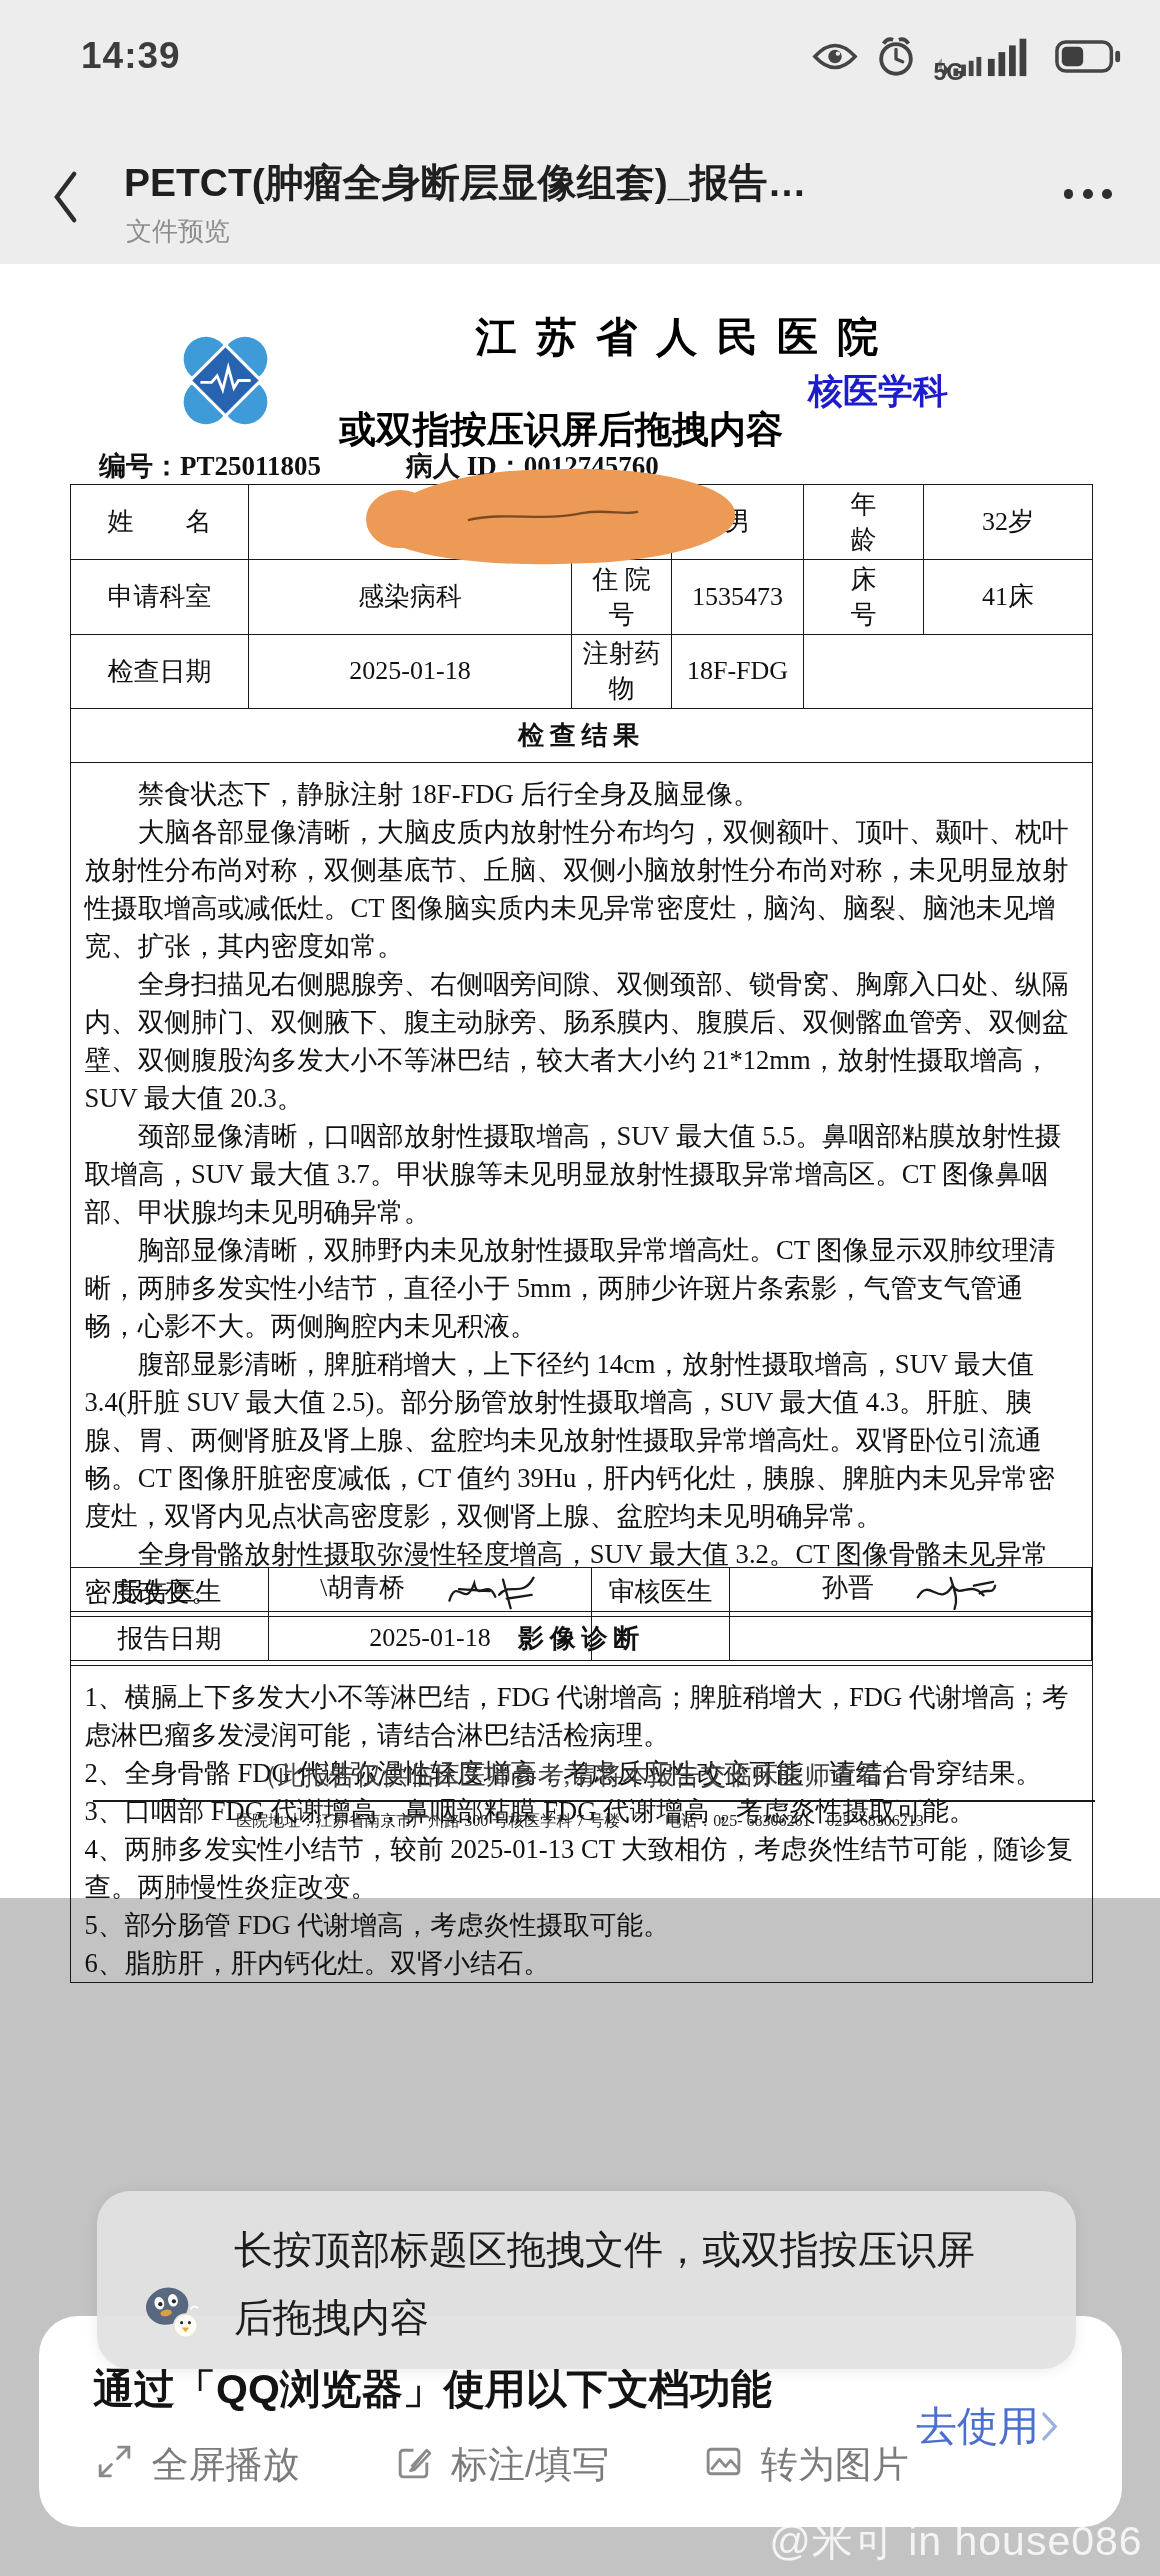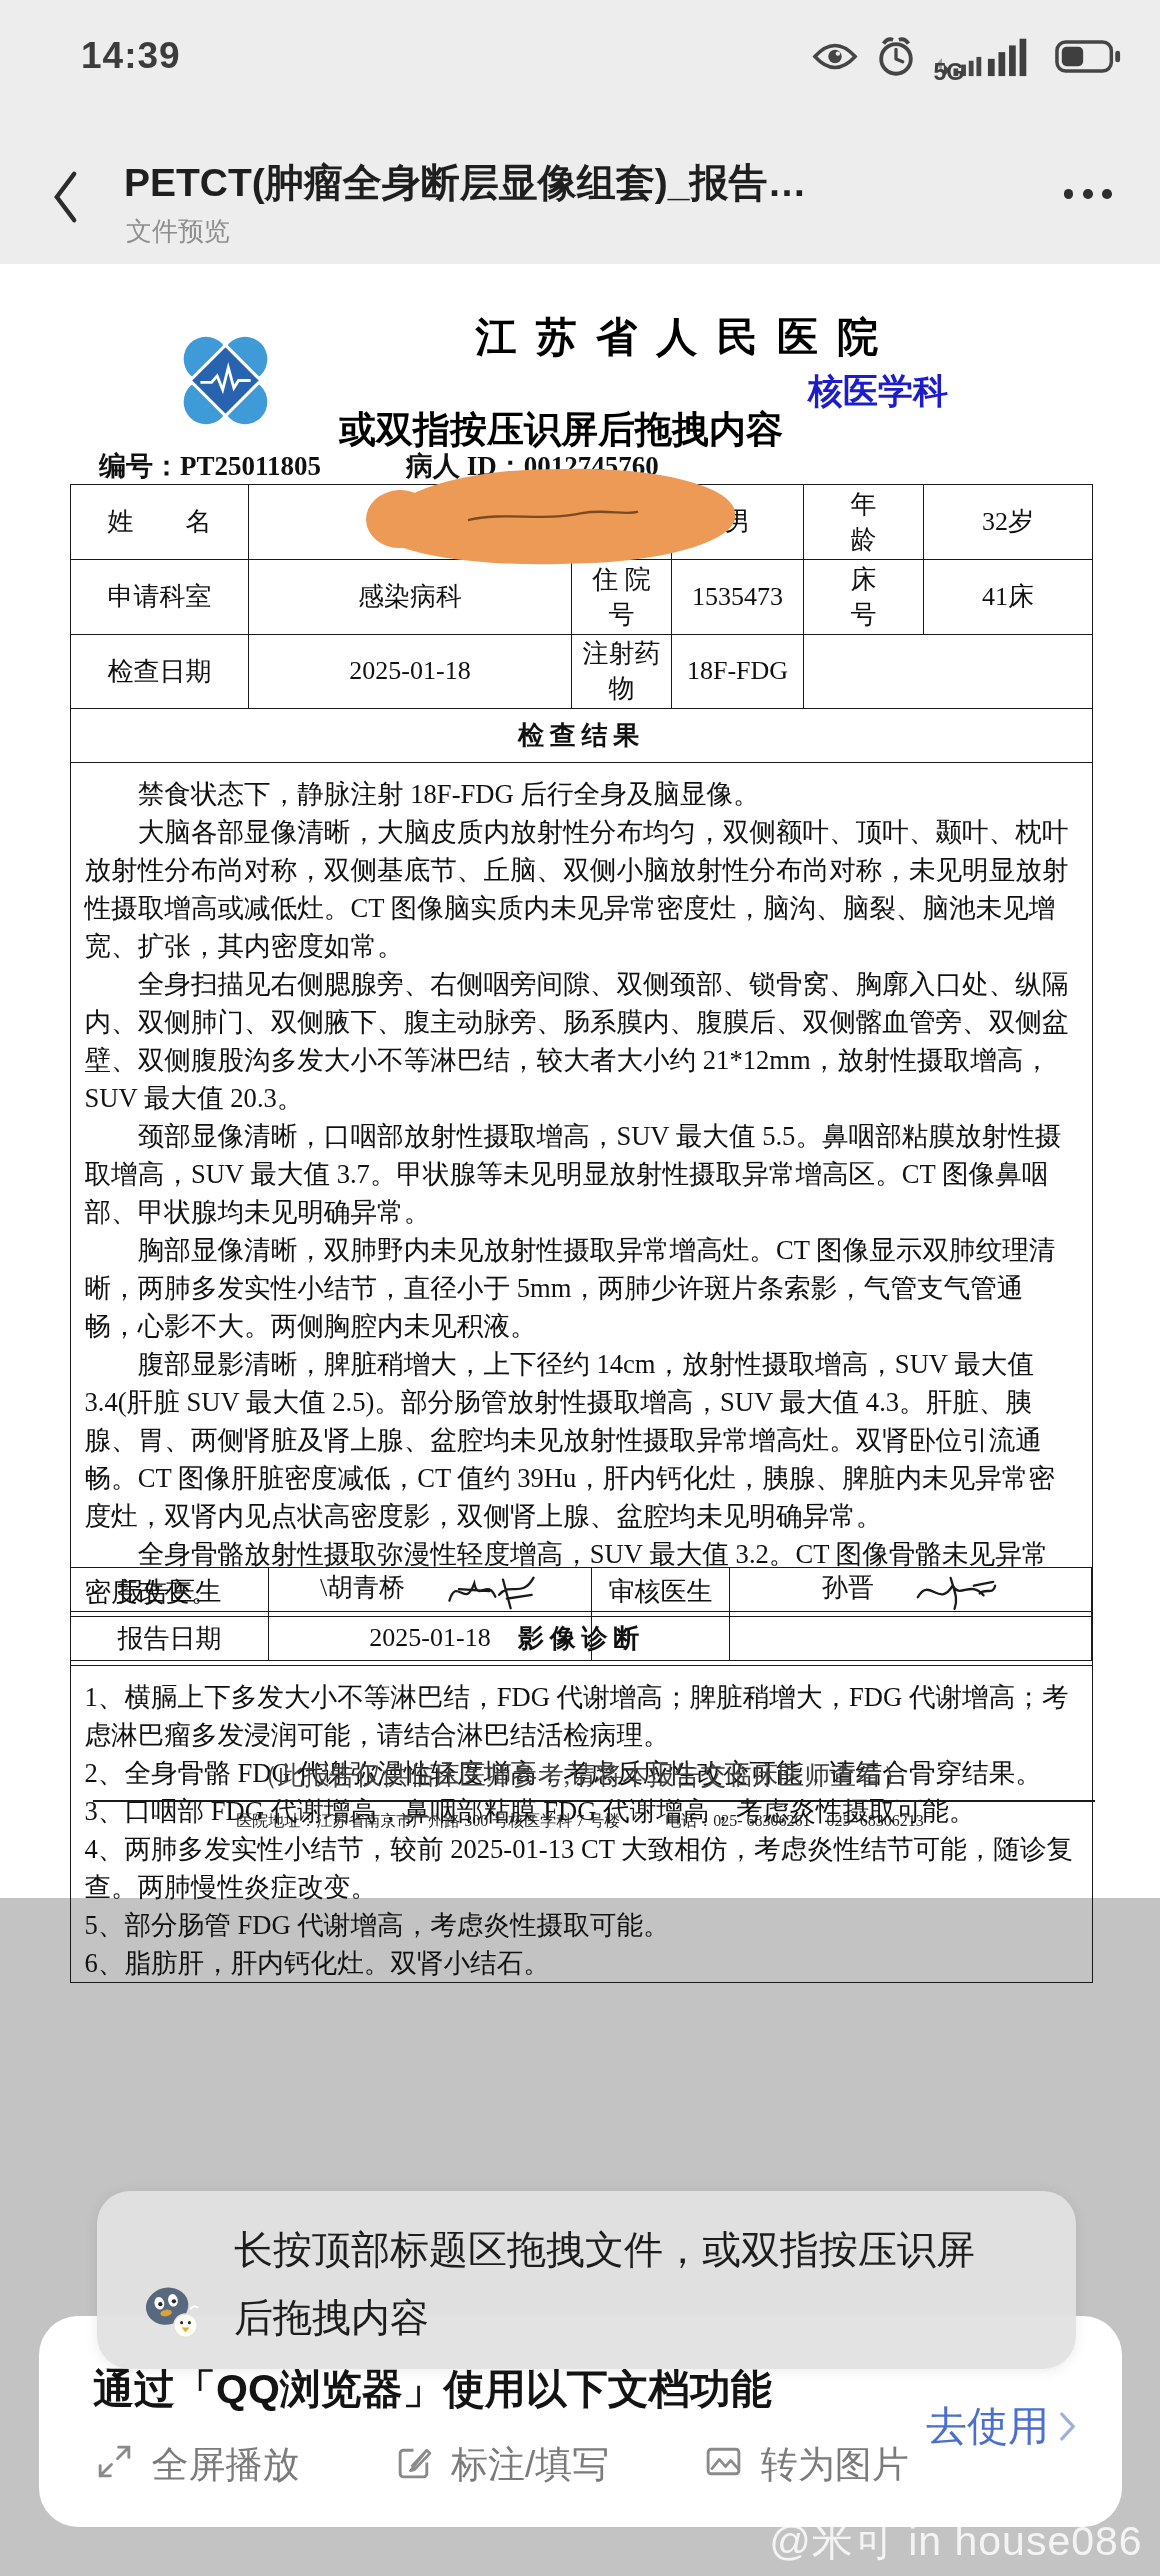--- a/index.html
+++ b/index.html
@@ -62,21 +62,21 @@
   .redact { position:absolute; left:379px; top:205px; width:356px; height:95px; background:#ec9a55;
             border-radius:48% 52% 46% 54% / 62% 55% 48% 45%; transform:rotate(-1.5deg); }
   .redact::after { content:""; position:absolute; left:-13.5px; top:17.4px; width:68px; height:58px;
                    background:#ec9a55; border-radius:50%; }
   .redact svg { position:absolute; left:87px; top:39px; }
 
   
   .sheet { position:absolute; left:39px; top:2316px; width:1083px; height:211px; background:#ffffff;
            border-radius:39px; }
   .sheet-title { position:absolute; left:54px; top:46px; font-size:41px; font-weight:bold; color:#141414; }
-  .sheet-cta { position:absolute; right:44px; top:83px; display:flex; align-items:center; gap:8px; cursor:pointer; }
+  .sheet-cta { position:absolute; right:62px; top:83px; display:flex; align-items:center; gap:0; cursor:pointer; }
   .sheet-cta span { font-size:41px; color:#4a6fd0; }
   .sheet-actions { position:absolute; left:54px; top:124px; display:flex; gap:93px; }
   .action { display:flex; gap:15.5px; cursor:pointer; }
   .action span { font-size:37px; color:#7b7b7b; }
 
   .toast { position:absolute; left:97px; top:2191px; width:979px; height:178px;
            background:rgba(226,226,226,0.95); border-radius:33px; box-shadow:0 1.9px 13.5px rgba(0,0,0,0.08); }
   .toast-icon { position:absolute; left:43px; top:89px; width:62px; height:62px; }
   .toast-text { position:absolute; left:137px; top:25px; width:774px; font-size:39px; line-height:68px; color:#1d1d1d; }
 

